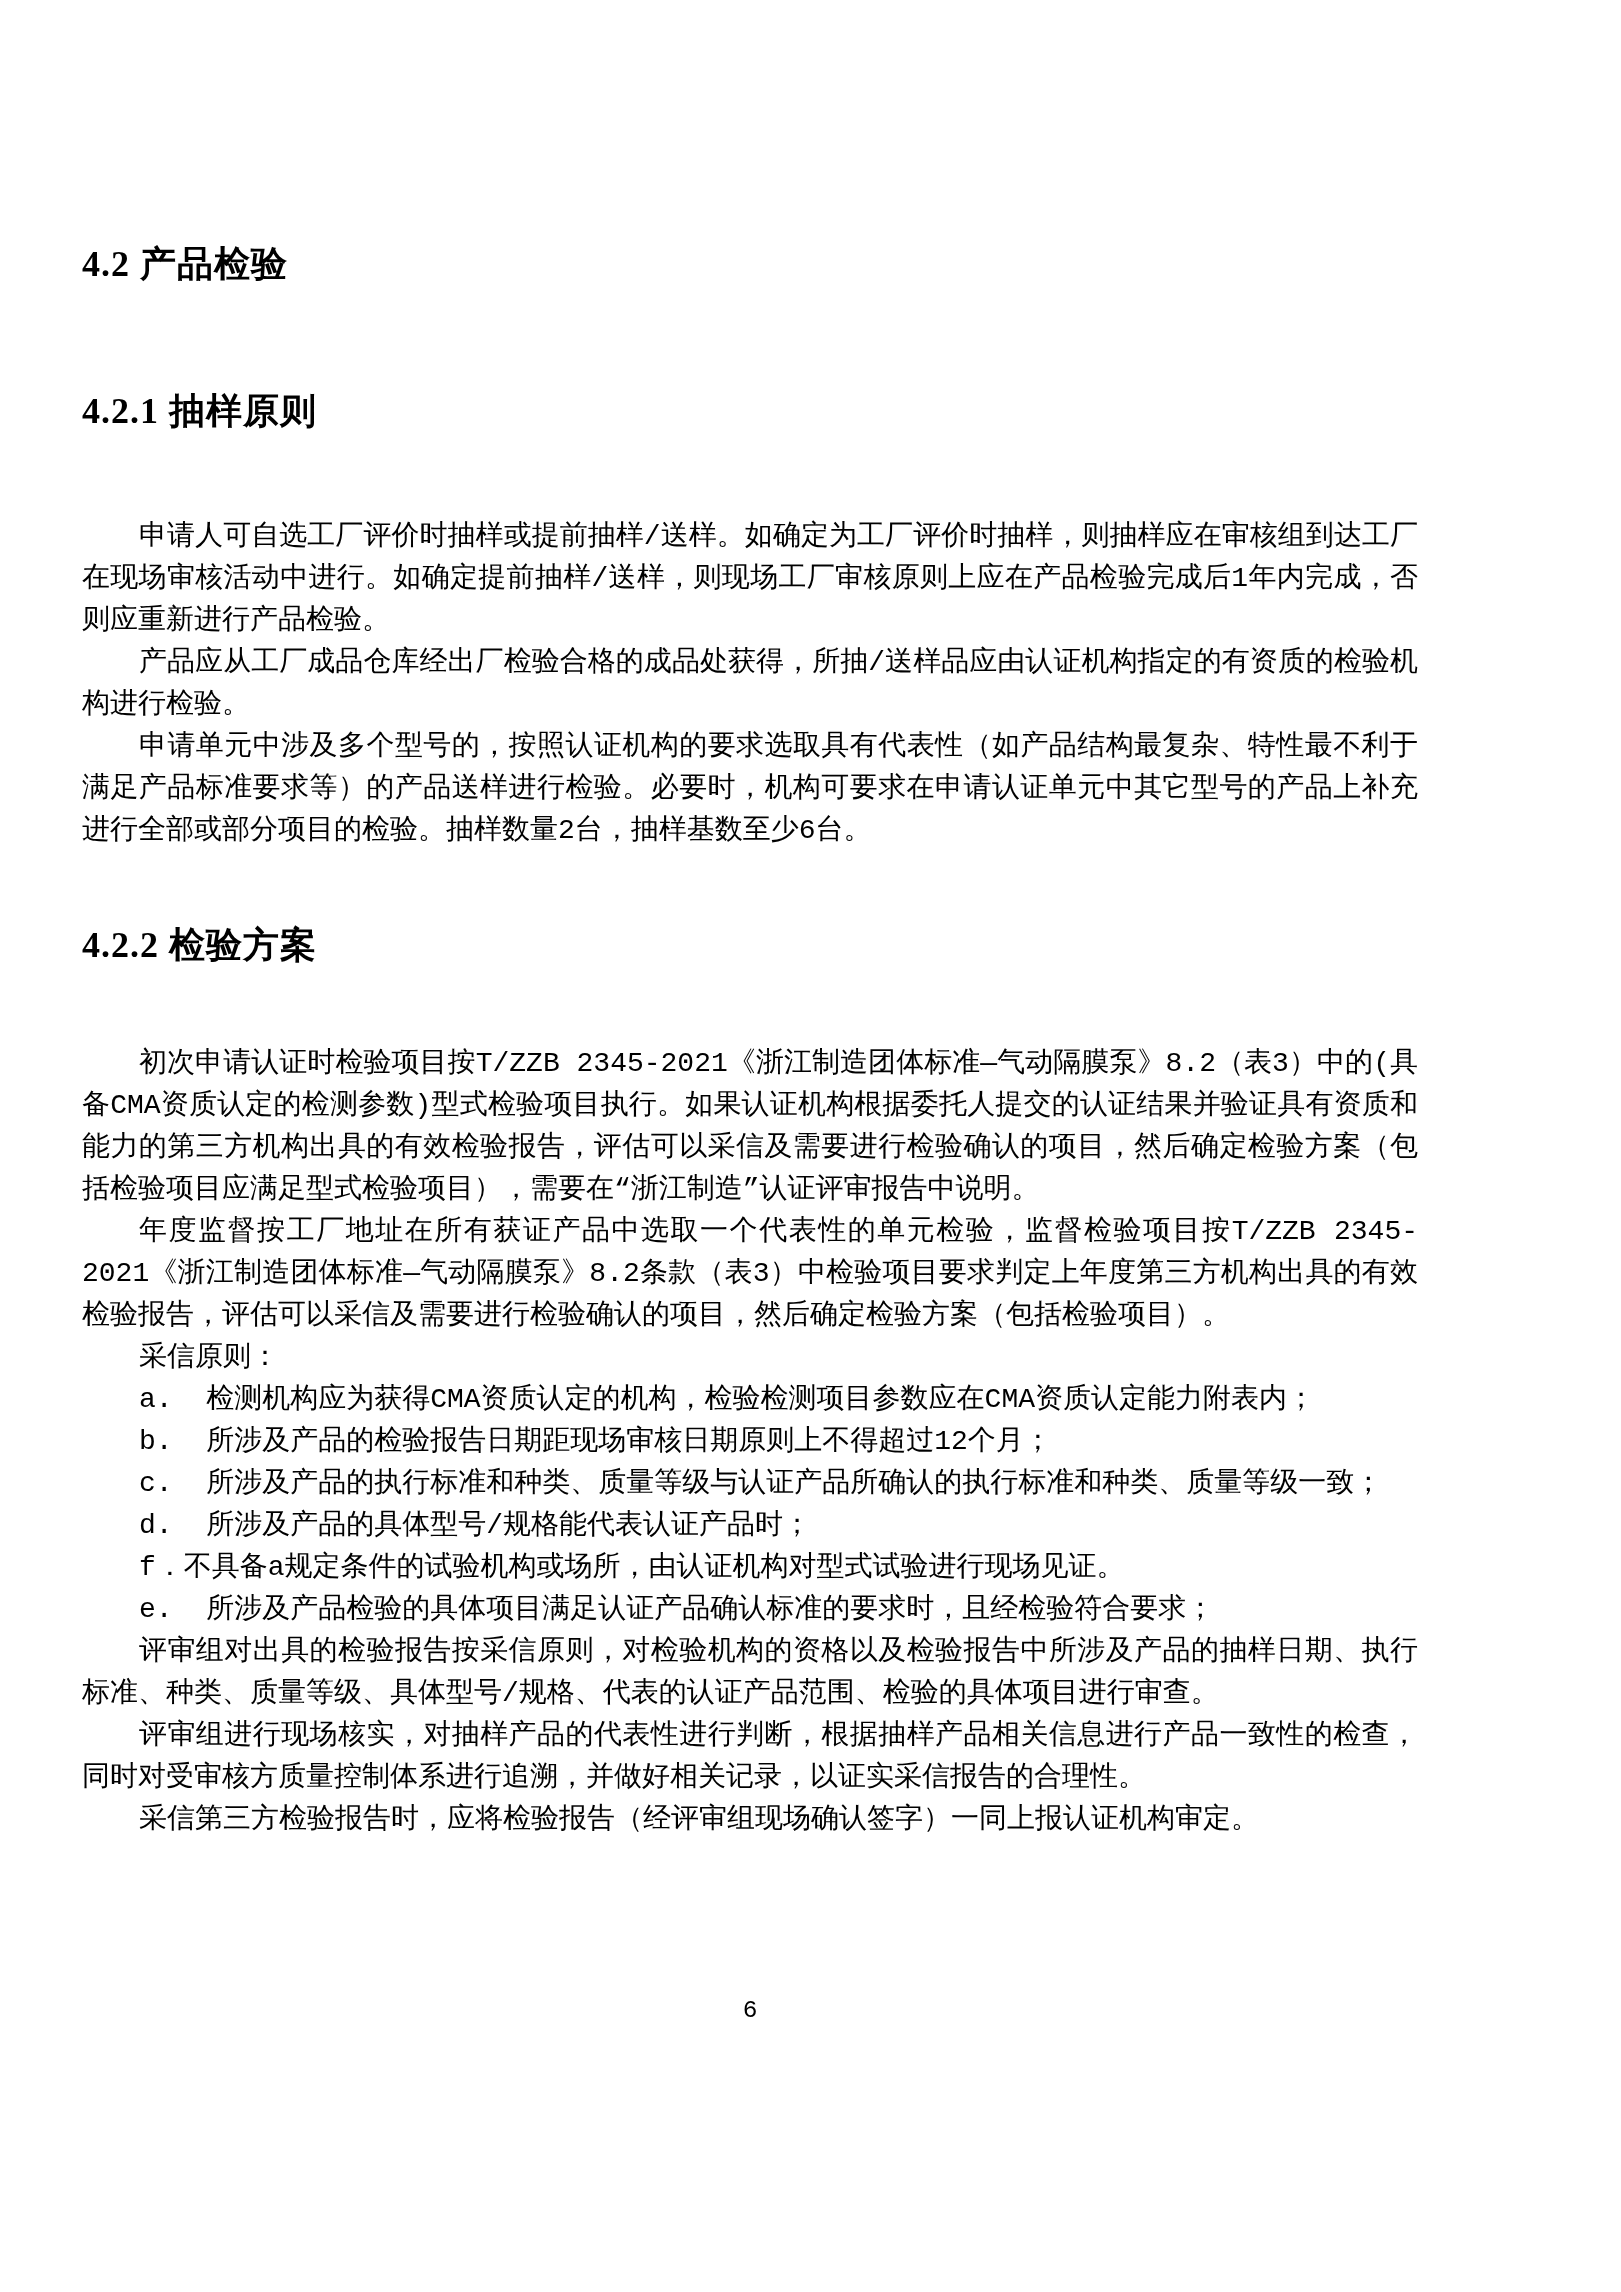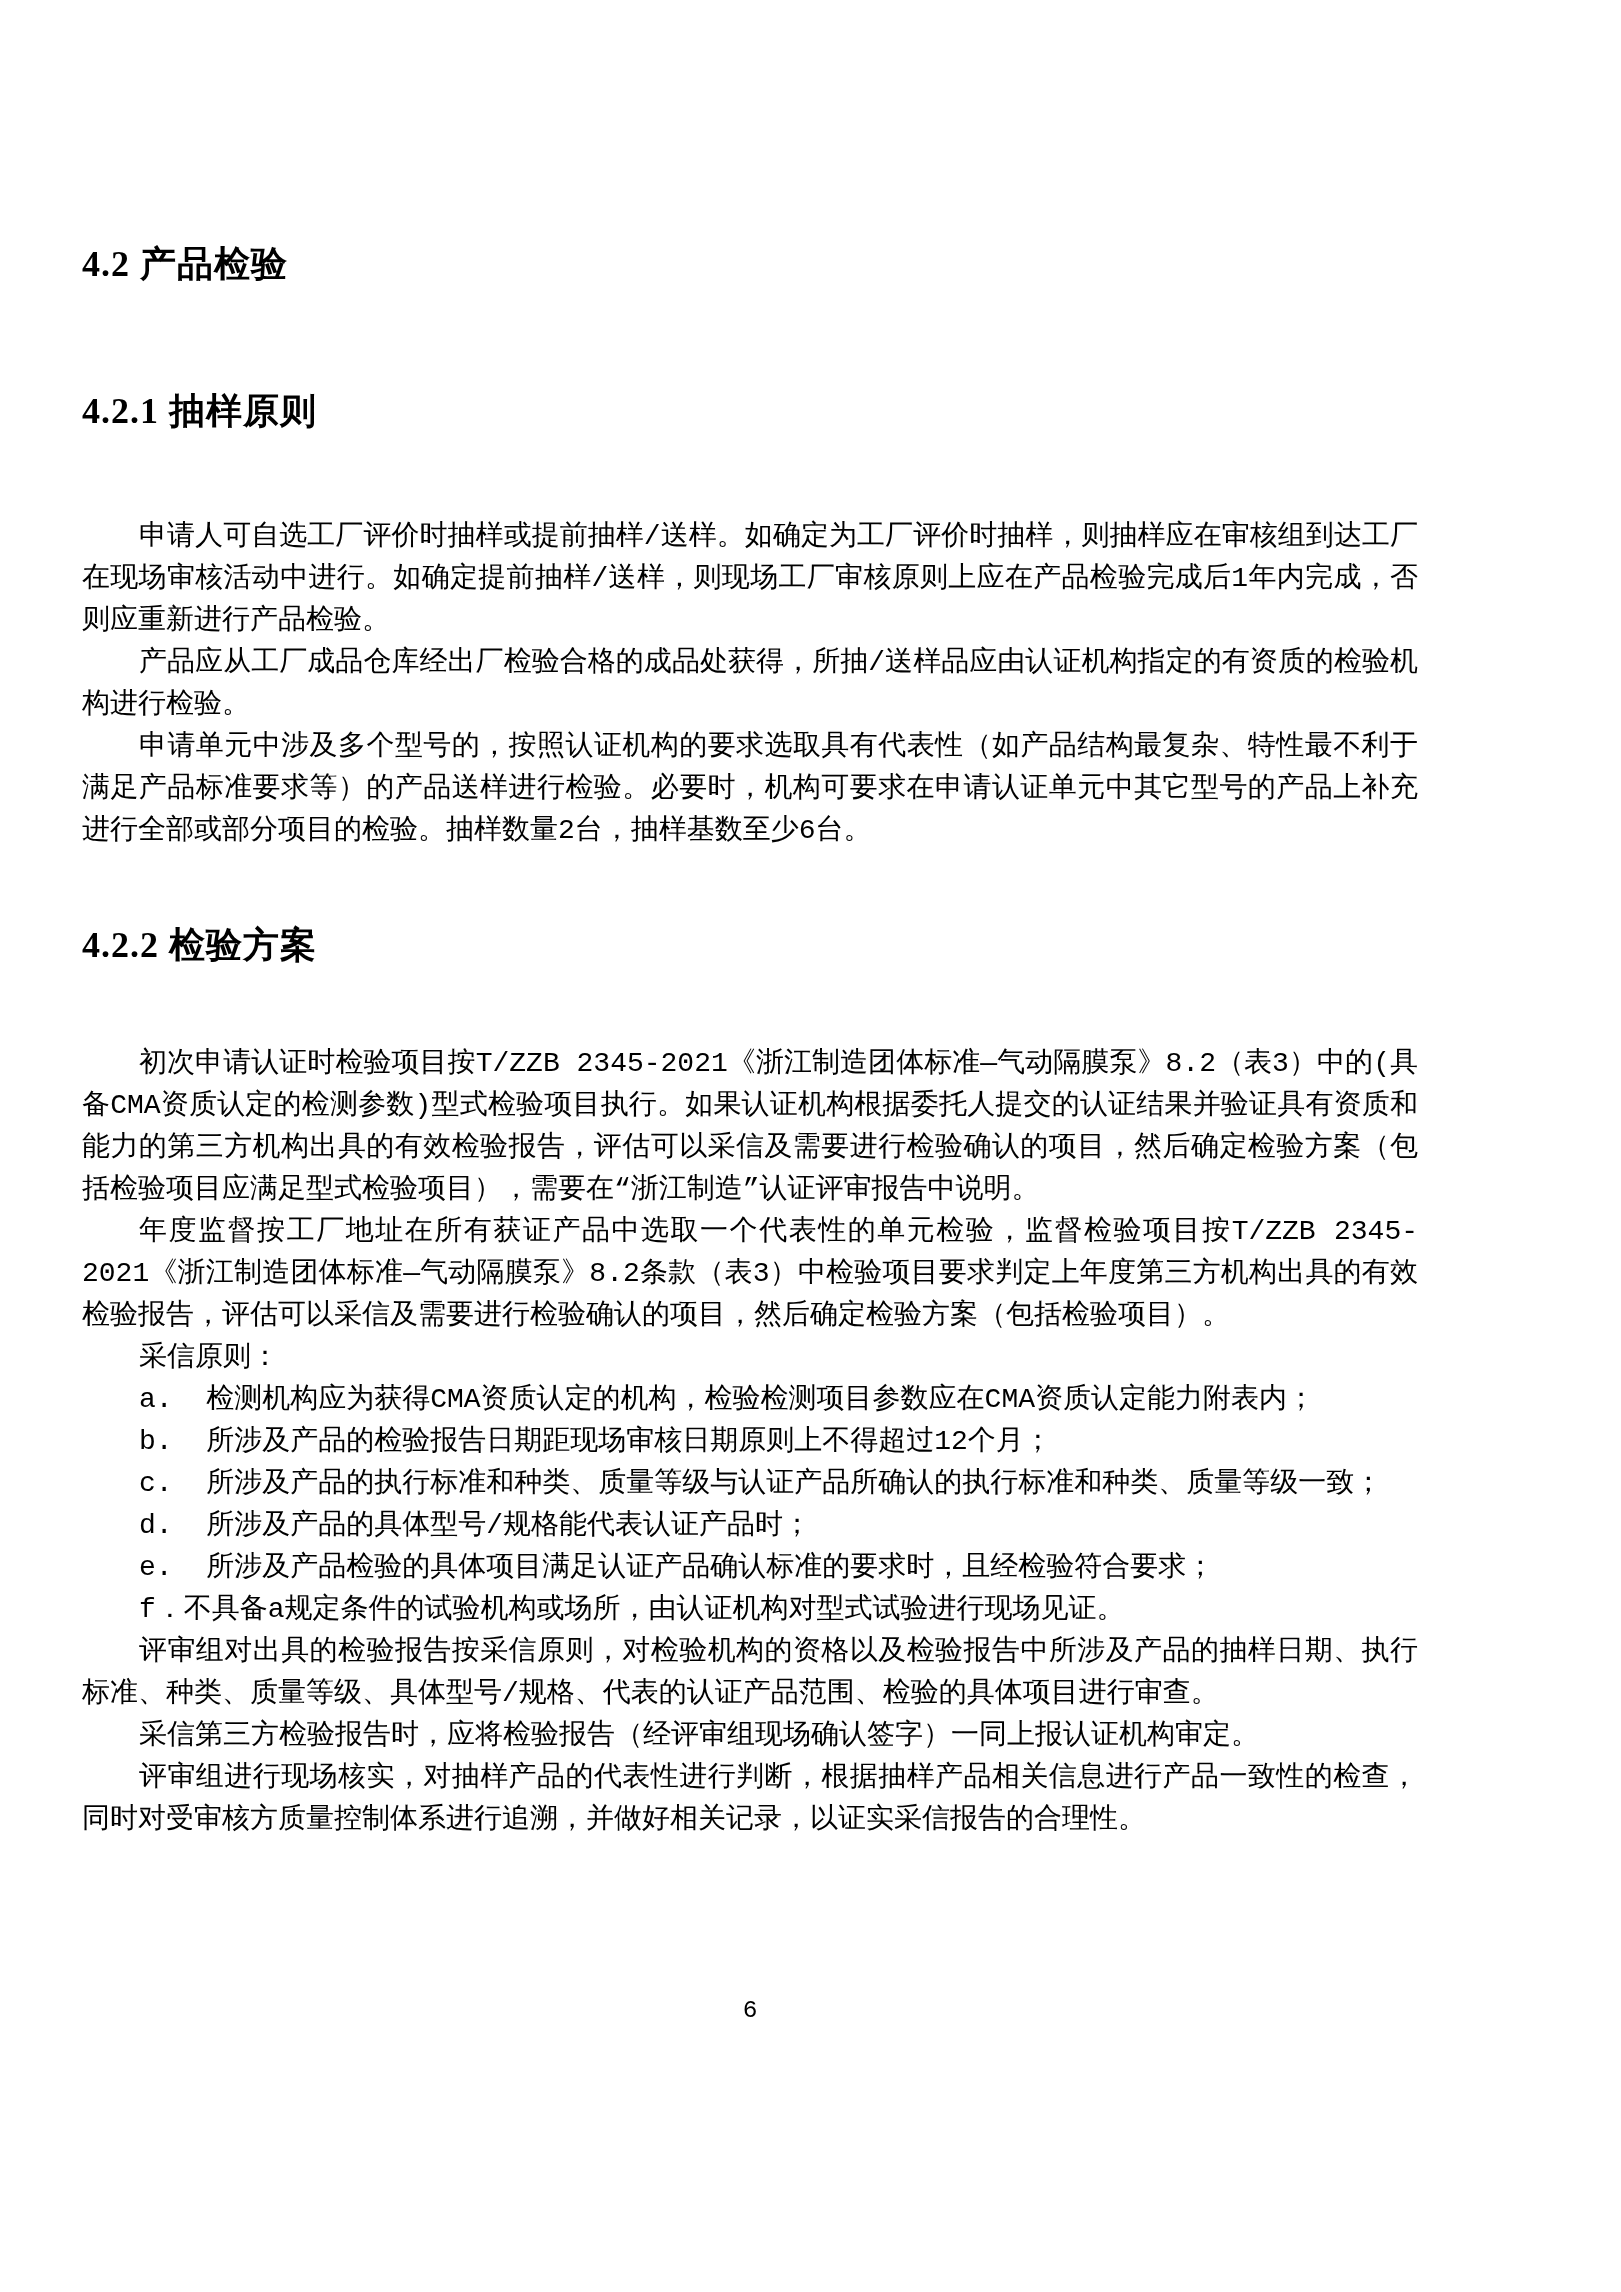--- a/index.html
+++ b/index.html
@@ -65,23 +65,23 @@
 
   <p class="body-par par-first-422">初次申请认证时检验项目按T/ZZB 2345-2021《浙江制造团体标准—气动隔膜泵》8.2（表3）中的(具备CMA资质认定的检测参数)型式检验项目执行。如果认证机构根据委托人提交的认证结果并验证具有资质和能力的第三方机构出具的有效检验报告，评估可以采信及需要进行检验确认的项目，然后确定检验方案（包括检验项目应满足型式检验项目），需要在“浙江制造”认证评审报告中说明。</p>
   <p class="body-par">年度监督按工厂地址在所有获证产品中选取一个代表性的单元检验，监督检验项目按T/ZZB 2345-2021《浙江制造团体标准—气动隔膜泵》8.2条款（表3）中检验项目要求判定上年度第三方机构出具的有效检验报告，评估可以采信及需要进行检验确认的项目，然后确定检验方案（包括检验项目）。</p>
 
   <p class="body-par">采信原则：</p>
 
   <p class="body-par principle">a.  检测机构应为获得CMA资质认定的机构，检验检测项目参数应在CMA资质认定能力附表内；</p>
   <p class="body-par principle">b.  所涉及产品的检验报告日期距现场审核日期原则上不得超过12个月；</p>
   <p class="body-par principle">c.  所涉及产品的执行标准和种类、质量等级与认证产品所确认的执行标准和种类、质量等级一致；</p>
   <p class="body-par principle">d.  所涉及产品的具体型号/规格能代表认证产品时；</p>
+  <p class="body-par principle">f．不具备a规定条件的试验机构或场所，由认证机构对型式试验进行现场见证。</p>
   <p class="body-par principle">e.  所涉及产品检验的具体项目满足认证产品确认标准的要求时，且经检验符合要求；</p>
-  <p class="body-par principle">f．不具备a规定条件的试验机构或场所，由认证机构对型式试验进行现场见证。</p>
 
   <p class="body-par">评审组对出具的检验报告按采信原则，对检验机构的资格以及检验报告中所涉及产品的抽样日期、执行标准、种类、质量等级、具体型号/规格、代表的认证产品范围、检验的具体项目进行审查。</p>
+  <p class="body-par">评审组进行现场核实，对抽样产品的代表性进行判断，根据抽样产品相关信息进行产品一致性的检查，同时对受审核方质量控制体系进行追溯，并做好相关记录，以证实采信报告的合理性。</p>
   <p class="body-par">采信第三方检验报告时，应将检验报告（经评审组现场确认签字）一同上报认证机构审定。</p>
-  <p class="body-par">评审组进行现场核实，对抽样产品的代表性进行判断，根据抽样产品相关信息进行产品一致性的检查，同时对受审核方质量控制体系进行追溯，并做好相关记录，以证实采信报告的合理性。</p>
 
   <div class="body-par page-footer">6</div>
 
 </div>
 
 
 </body></html>

